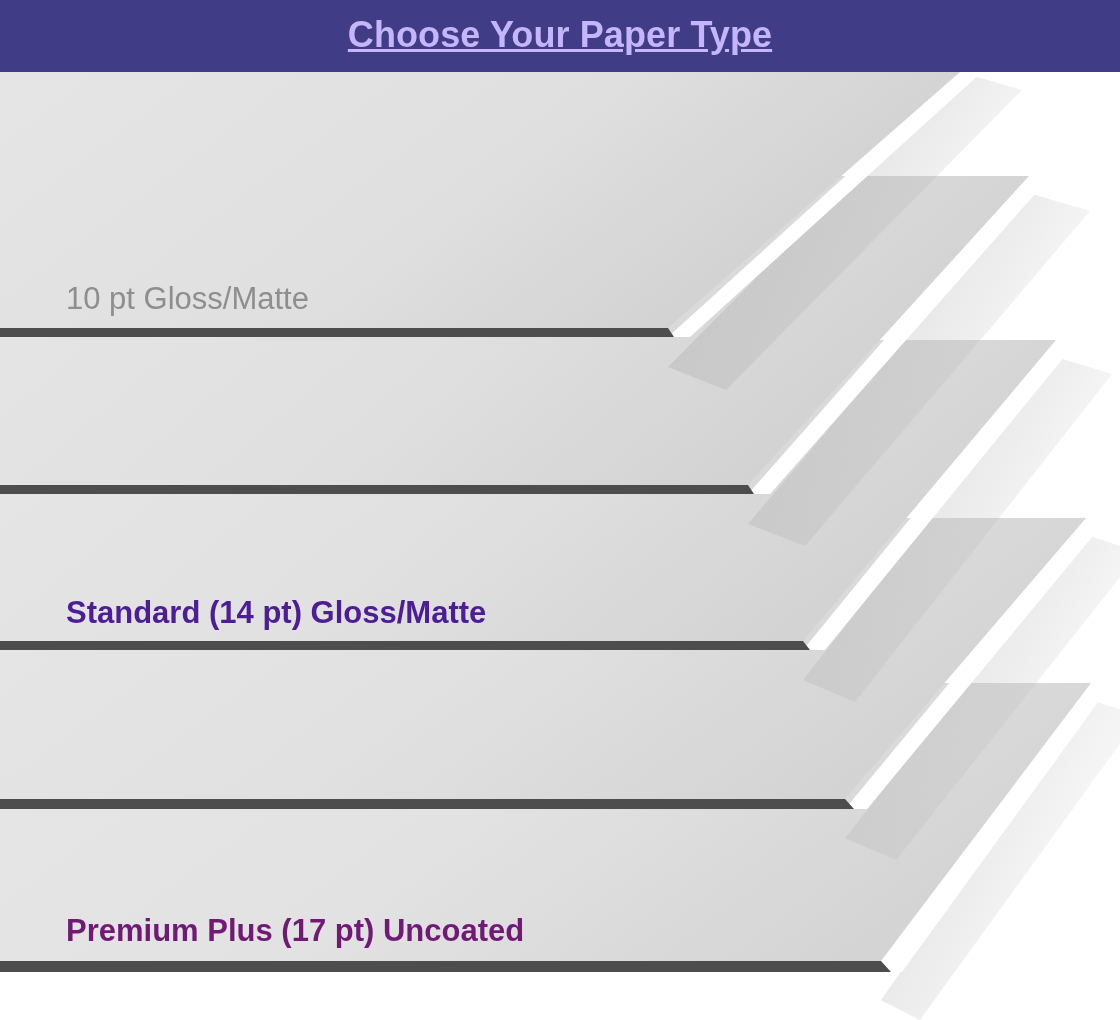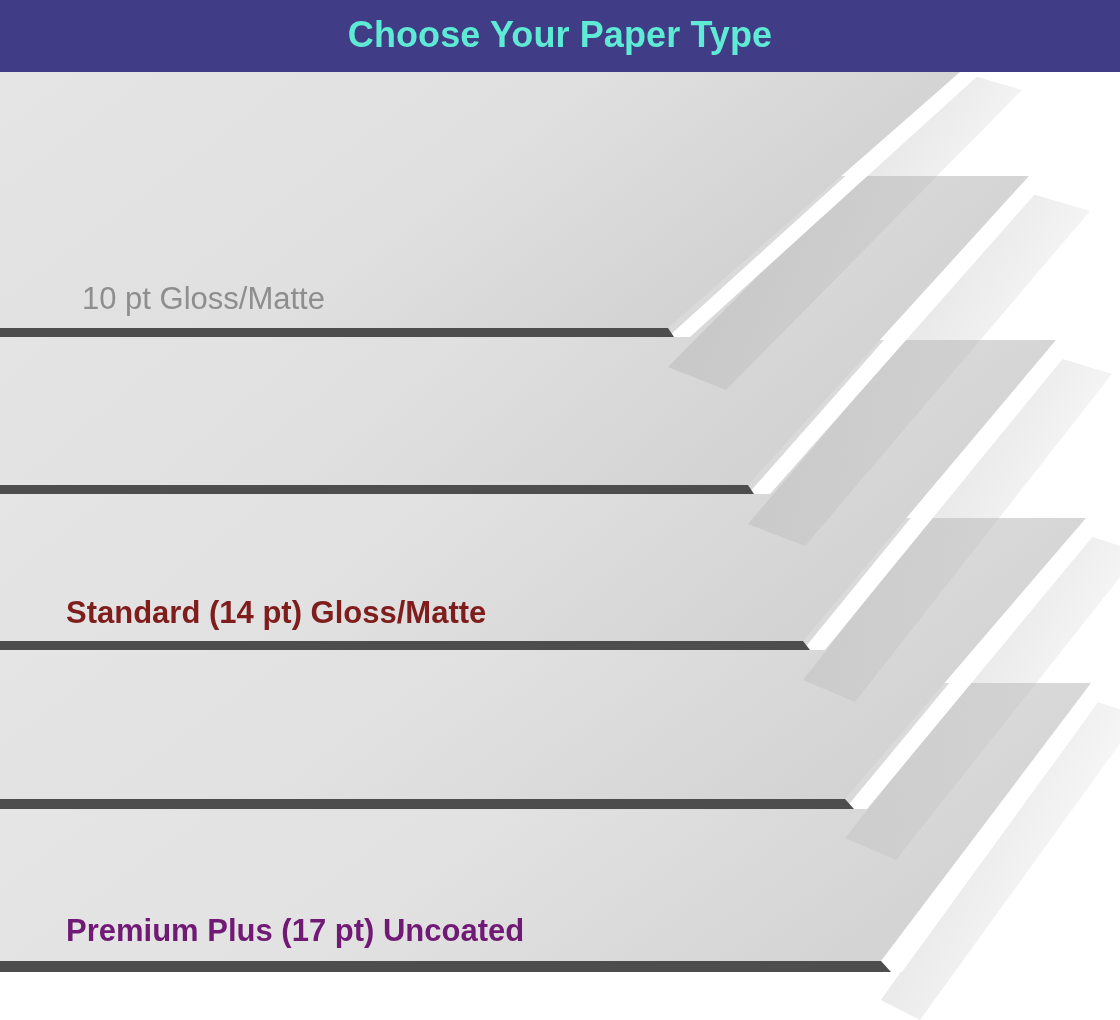--- a/index.html
+++ b/index.html
@@ -150,21 +150,21 @@
           <linearGradient id="sh3" x1="0" y1="0" x2="1" y2="0.6">
             <stop offset="0" stop-color="#b4b4b4" stop-opacity="0.6"></stop>
             <stop offset="1" stop-color="#b4b4b4" stop-opacity="0"></stop>
           </linearGradient>
         </defs>
         <polygon class="sheet-shadow" points="803,680 1056,357 1112,374 855,702" fill="url(#sh3)"></polygon>
         <polygon class="sheet-rim" points="1056,340 1078,340 825,650 803,650" fill="#ffffff"></polygon>
         <polygon class="sheet-face" points="0,340 1056,340 803,641 0,641" fill="url(#face3)"></polygon>
         <polygon class="sheet-edge" points="0,641 803,641 810,650 0,650" fill="#4d4d4d"></polygon>
       </svg>
-      <div class="label strong" style="left: 66px; top: 597px; color: #7f1d1d;">Standard (14 pt) Gloss/Matte</div>
+      <div class="label strong" style="left: 66px; top: 597px; color: #4c1d95;">Standard (14 pt) Gloss/Matte</div>
     </div>
 
     <div class="sheet">
       <svg width="1120" height="1020" viewBox="0 0 1120 1020">
         <defs>
           <linearGradient id="face2" x1="0" y1="0" x2="1" y2="0.35">
             <stop offset="0" stop-color="#e6e6e6"></stop>
             <stop offset="0.55" stop-color="#e0e0e0"></stop>
             <stop offset="1" stop-color="#d1d1d1"></stop>
           </linearGradient>
@@ -191,22 +191,22 @@
           <linearGradient id="sh1" x1="0" y1="0" x2="1" y2="0.6">
             <stop offset="0" stop-color="#ababab" stop-opacity="0.62"></stop>
             <stop offset="1" stop-color="#ababab" stop-opacity="0"></stop>
           </linearGradient>
         </defs>
         <polygon class="sheet-shadow" points="668,367 960,72 1022,90 726,390" fill="url(#sh1)"></polygon>
         <polygon class="sheet-rim" points="960,72 982,72 690,337 668,337" fill="#ffffff"></polygon>
         <polygon class="sheet-face" points="0,72 960,72 668,328 0,328" fill="url(#face1)"></polygon>
         <polygon class="sheet-edge" points="0,328 668,328 674,337 0,337" fill="#4d4d4d"></polygon>
       </svg>
-      <div class="label muted" style="left: 82px; top: 283px; color: rgb(142, 142, 142);">10 pt Gloss/Matte</div>
+      <div class="label muted" style="left: 66px; top: 283px; color: rgb(142, 142, 142);">10 pt Gloss/Matte</div>
     </div>
 
   </div>
 
   <div id="header" style="background: rgb(64, 60, 133);">
-    <div id="header-title" style="color: #5eead4;">Choose Your Paper Type</div>
+    <div id="header-title" style="color: #c4b5fd; text-decoration: underline;">Choose Your Paper Type</div>
   </div>
 
 </div>
 
 </body></html>

